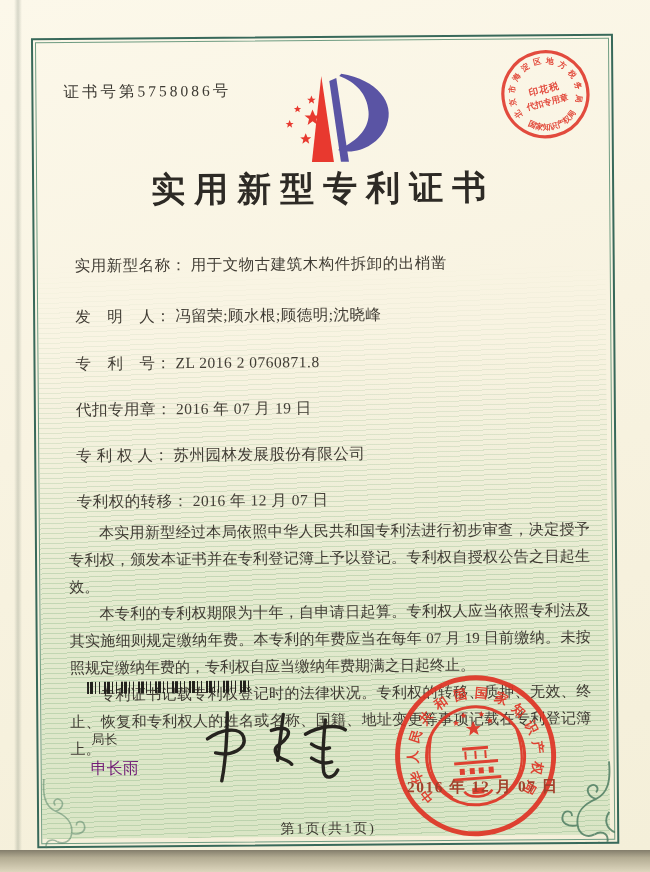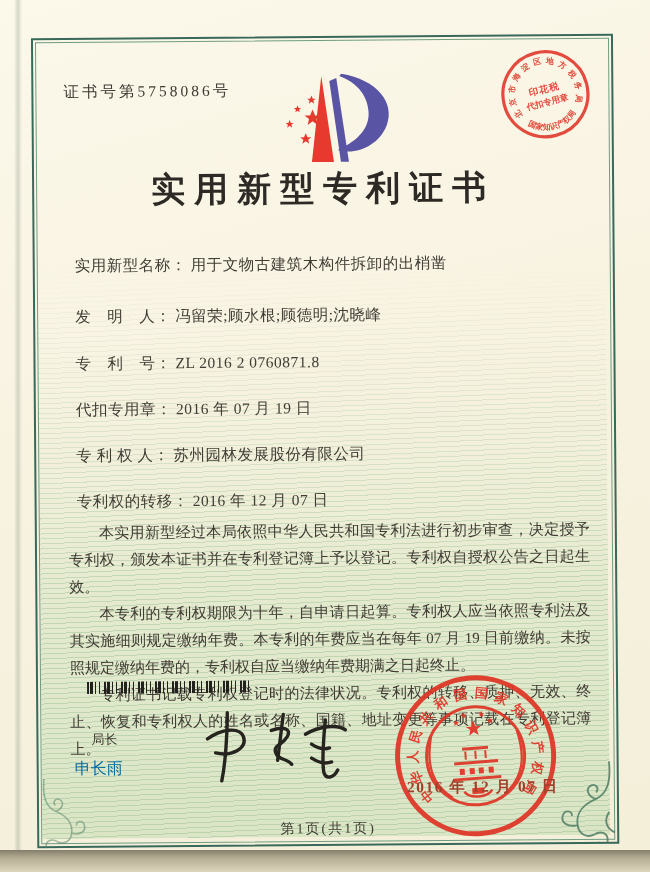--- a/index.html
+++ b/index.html
@@ -31,21 +31,21 @@
   .field{left:76px;font-size:15.5px;color:#413d35;letter-spacing:.5px;white-space:nowrap;}
   .field .lbl{margin-right:4px;}
   .paras{left:68px;top:518px;width:521px;font-size:15px;line-height:27px;
          color:#3f3b33;text-align:justify;}
   .paras p{margin:0;text-indent:2em;}
   .barcode{left:85px;top:680px;width:163px;height:12px;
          background:repeating-linear-gradient(90deg,#23211d 0 2px,transparent 2px 3px,
            #23211d 3px 6px,transparent 6px 8px,#23211d 8px 9px,transparent 9px 12px,
            #23211d 12px 13px,transparent 13px 17px);}
   .sig-title{left:89px;top:729px;font-size:13px;color:#3b382f;}
-  .sig-name{left:72px;top:757px;font-size:16px;color:#0369a1;}
+  .sig-name{left:88px;top:757px;font-size:16px;color:#701a75;}
   .footer{left:0;right:0;top:820px;text-align:center;font-size:14px;
          letter-spacing:2px;color:#3f3b33;z-index:2;}
   .seal-date{left:404px;top:778px;font-size:15.5px;font-weight:bold;color:#a2402b;
          letter-spacing:1.5px;z-index:4;}
   svg text{font-family:"Liberation Serif","DejaVu Serif",serif;font-weight:bold;}
   .ring{fill:#df3526;}
   .stamp-svg{opacity:.9;}
   .seal-svg{opacity:.93;z-index:3;}
 </style>
 </head>

